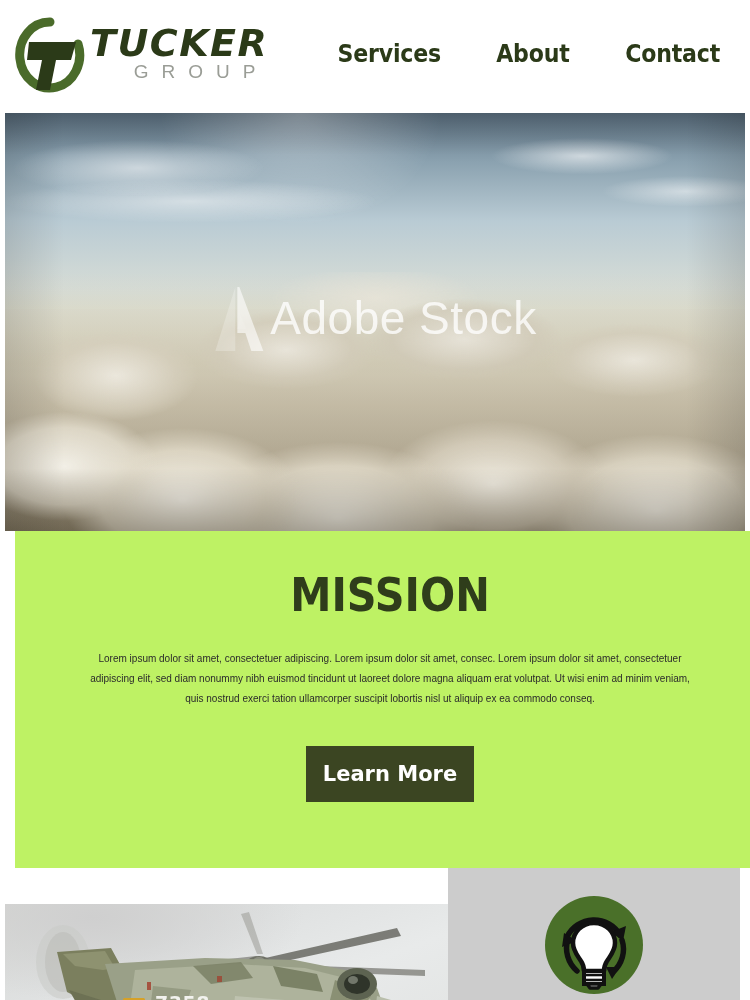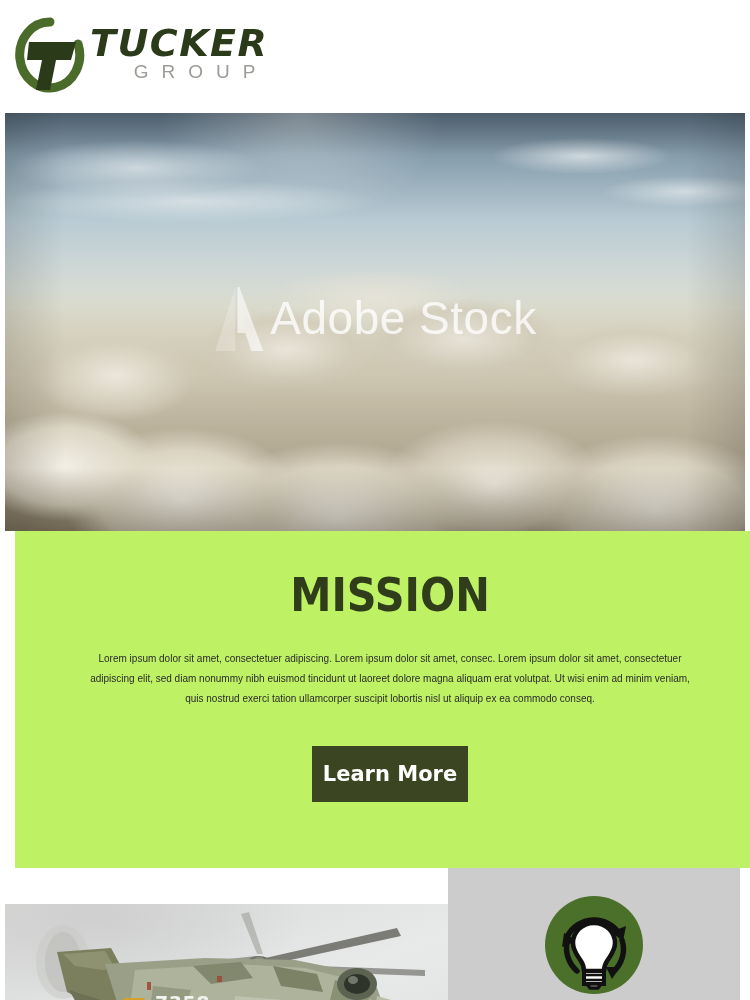--- a/index.html
+++ b/index.html
@@ -102,21 +102,21 @@
     letter-spacing:0px;
     transform:scaleX(0.9);
   }
   .mission-body {
     width:620px; margin:27px auto 0; text-align:center;
     font-family:"Liberation Sans", sans-serif;
     font-size:10px; line-height:20px; color:#2b2b2b;
   }
   .btn-wrap { text-align:center; margin-top:37px; }
   .learn-more {
-    display:inline-block; width:156px; height:56px; line-height:56px;
+    display:inline-block; width:168px; height:56px; line-height:56px;
     background:#3b4522; color:#ffffff; border:0; cursor:pointer;
     font-family:"DejaVu Sans", sans-serif;
     font-size:21px; font-weight:bold; letter-spacing:0px;
     text-align:center;
   }
 
   
   .bottom { position:absolute; left:5px; top:868px; width:735px; height:132px; display:flex; }
   .heli {
     position:relative; width:443px; height:132px; overflow:hidden;
@@ -145,20 +145,25 @@
           <path d="M36 6 A30 33 0 1 0 64 28" fill="none" stroke="#4a6b2a" stroke-width="9" stroke-linecap="round"></path>
           <path d="M15 26 H62 L57 44 H42 L36 74 H22 L28 44 H13 Z" fill="#2b3a18"></path>
         </svg>
       </span>
       <span class="logo-words">
         <span class="logo-tucker">TUCKER</span>
         <span class="logo-group">GROUP</span>
       </span>
     </a>
 
+    <nav class="nav">
+      <a href="#">Services</a>
+      <a href="#">About</a>
+      <a href="#">Contact</a>
+    </nav>
 
   </div>
 
   <div class="hero">
     <div class="hero-sky"></div>
     <div class="hero-clouds"></div>
     <div class="hero-vignette"></div>
 
     <div class="watermark">
       <span class="wm-mark">

